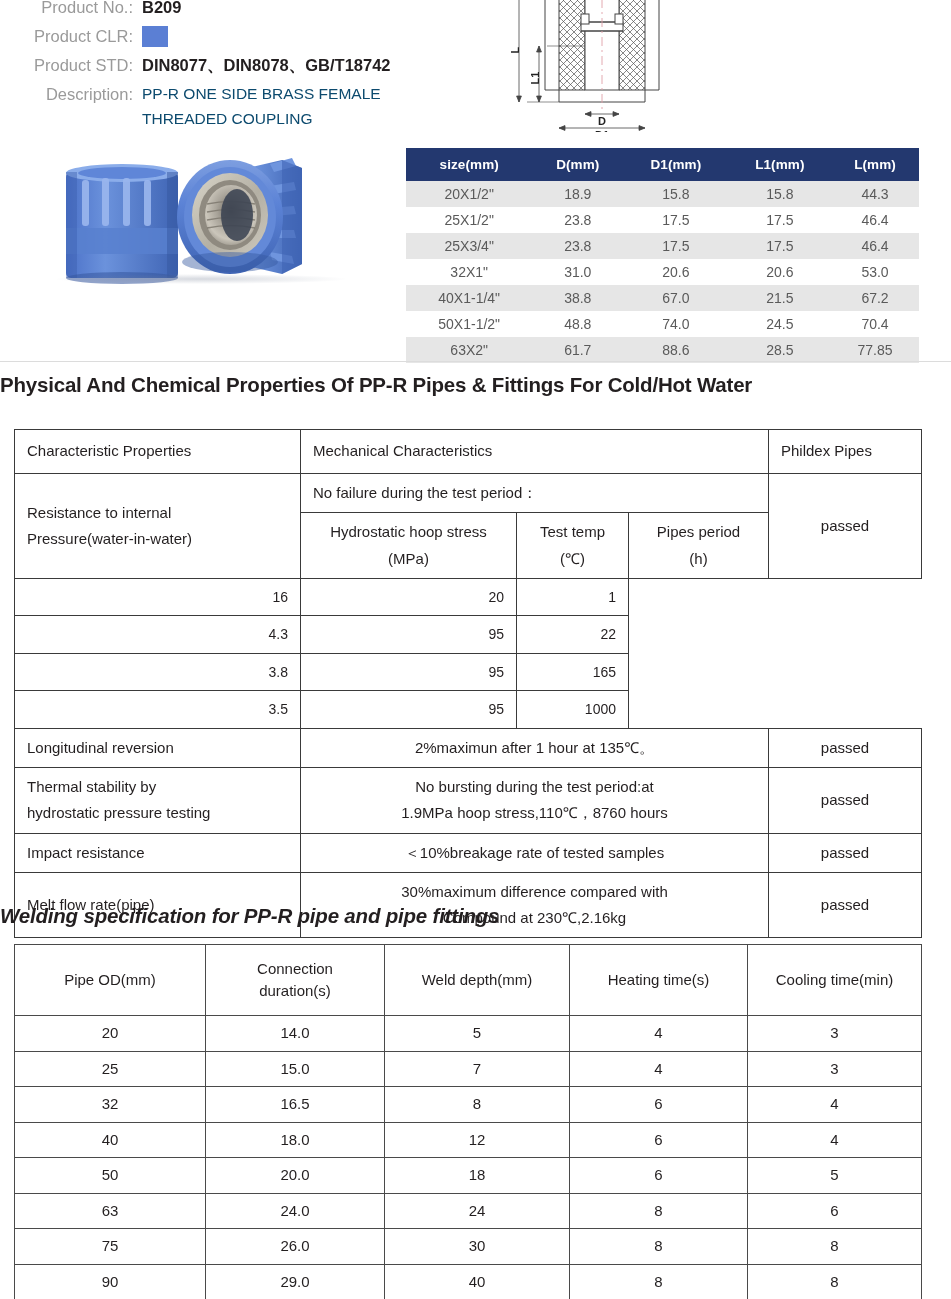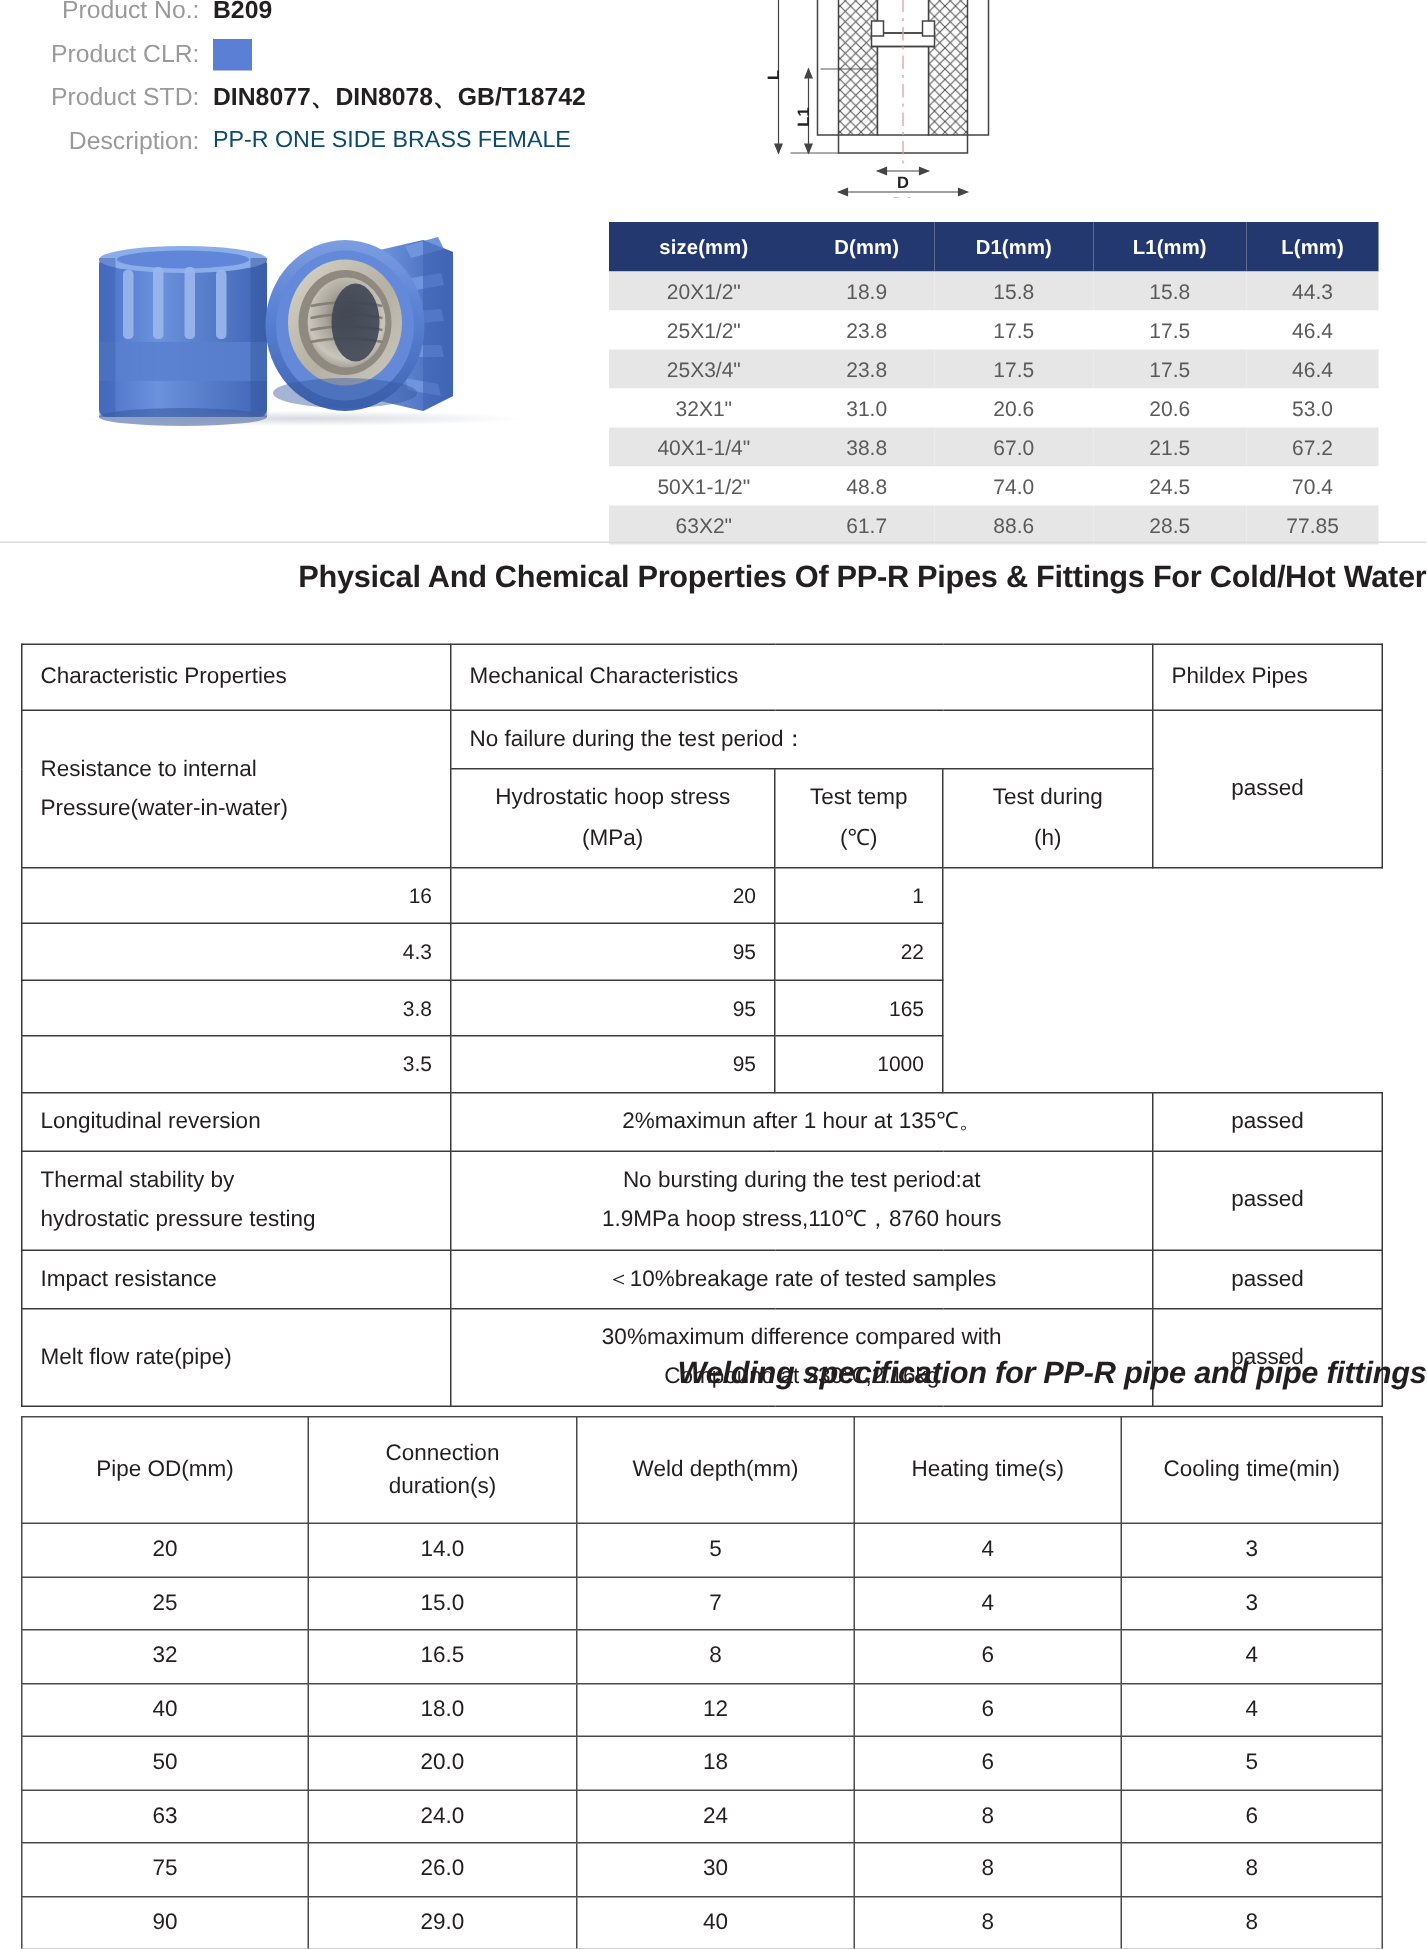--- a/index.html
+++ b/index.html
@@ -127,21 +127,21 @@
     position: absolute;
     left: 0;
     top: 361px;
     width: 951px;
     height: 1px;
     background: #dcdcdc;
   }
 
   
   .section-title {
-    text-align: right;
+    text-align: left;
     font-size: 20.5px;
     font-weight: bold;
     color: #231f20;
     letter-spacing: -0.2px;
   }
   #properties-title { margin: 22px 0 0; padding-top: 6px; }
   #welding-title { margin: 0; padding-top: 6px; font-style: italic; }
 
   
   .props-wrap {
@@ -226,20 +226,21 @@
       </div>
     </div>
     <div class="spec-row">
       <div class="spec-label">Product STD:</div>
       <div class="spec-value bold">DIN8077、DIN8078、GB/T18742</div>
     </div>
     <div class="spec-row">
       <div class="spec-label">Description:</div>
       <div class="spec-value muted">
         <div>PP-R ONE SIDE BRASS FEMALE</div>
+        <div>THREADED COUPLING</div>
       </div>
     </div>
   </div>
 
   <div class="product-photo">
     <div class="shadow-ell"></div>
     <svg width="330" height="150" viewBox="0 0 330 150">
       <defs>
         <linearGradient id="bodyGrad" x1="0" y1="0" x2="0" y2="1">
           <stop offset="0%" stop-color="#7d9ee0"></stop>
@@ -455,21 +456,21 @@
       <tr>
         <td class="sub-cell">
           <div>Hydrostatic hoop stress</div>
           <div>(MPa)</div>
         </td>
         <td class="sub-cell">
           <div>Test temp</div>
           <div>(℃)</div>
         </td>
         <td class="sub-cell">
-          <div>Test during</div>
+          <div>Pipes period</div>
           <div>(h)</div>
         </td>
       </tr>
 
     </tbody>
     <tbody id="pressure-rows">
         <tr>
           <td class="num-cell">16</td>
           <td class="num-cell">20</td>
           <td class="num-cell">1</td>

